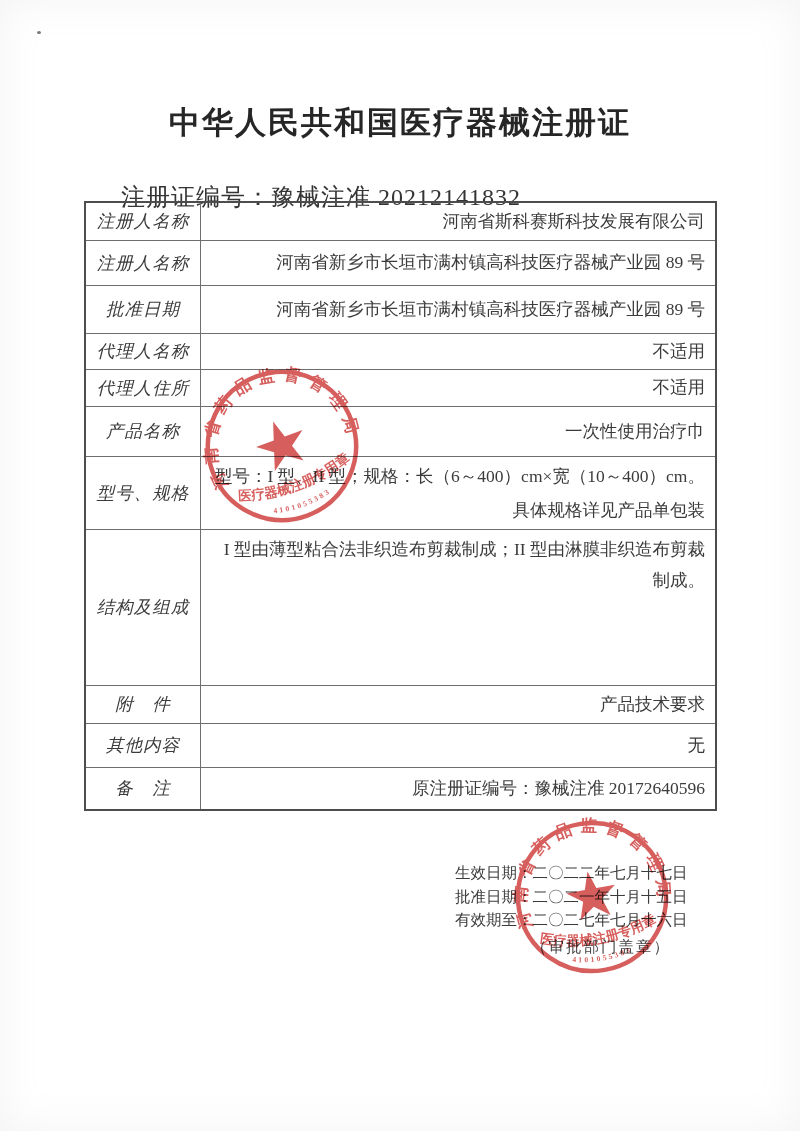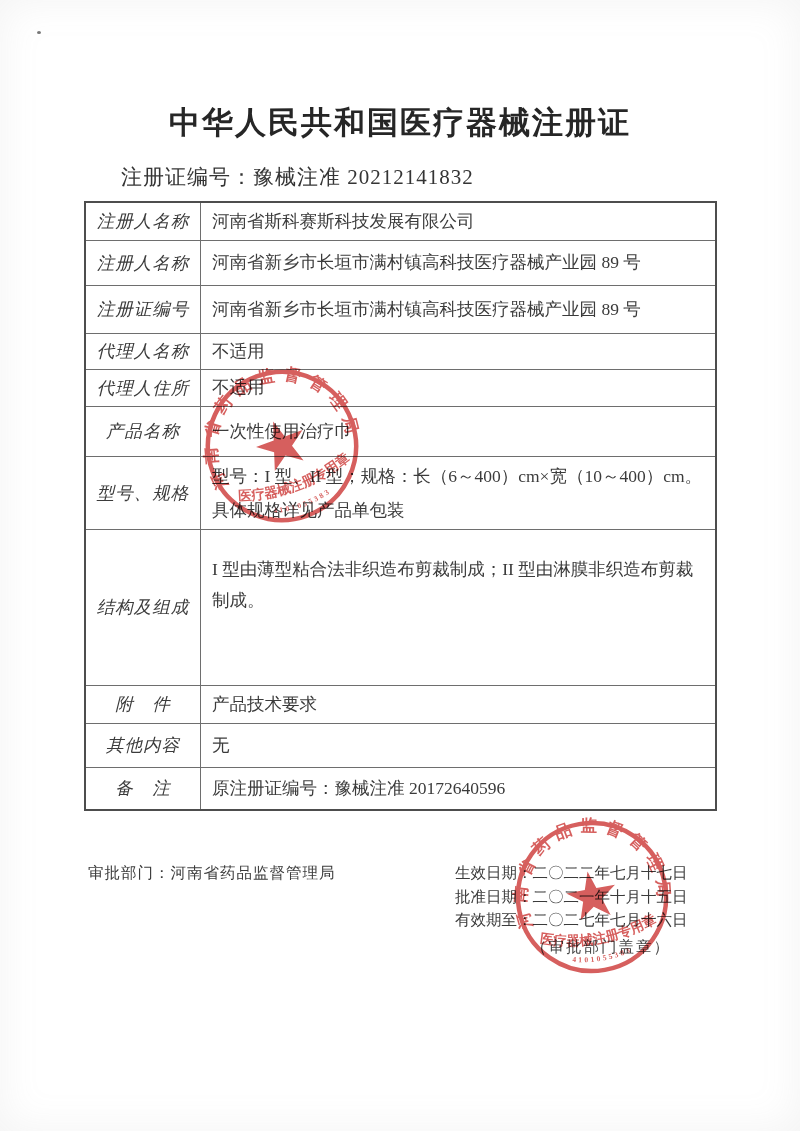--- a/index.html
+++ b/index.html
@@ -10,36 +10,36 @@
     box-shadow: inset 0 0 40px rgba(160,160,160,0.12);
   }
   .artifact-dot { position:absolute; left:37px; top:31px; width:4px; height:3px;
     background:#4a4a4a; border-radius:50%; opacity:.75; }
   .title {
     position:absolute; top:102px; left:0; width:100%; margin:0;
     text-align:center; font-size:31px; font-weight:bold; color:#262626;
     letter-spacing:2px;
   }
   .cert-line {
-    position:absolute; top:163px; left:121px;
-    font-size:21px; color:#343434; letter-spacing:1px;
+    position:absolute; top:181px; left:121px;
+    font-size:24px; color:#343434; letter-spacing:1px;
   }
   .cert-table {
     position:absolute; left:84px; top:201px; width:633px;
     border-collapse:collapse; table-layout:fixed;
     font-size:17.5px; color:#3b3b3b;
   }
-  .cert-table td { border:1.5px solid #6e6e6e; overflow:hidden; }
+  .cert-table td { border:1.5px solid #6e6e6e; overflow:hidden;text-align:right; }
   .cert-table { border:2px solid #4d4d4d; }
   td.lbl { width:110px; text-align:center; letter-spacing:1px; padding:0 2px;font-style:italic; }
   td.val { padding:2px 10px 2px 11px; line-height:31px; }
   tr.h38{height:38px} tr.h45{height:45px} tr.h48{height:48px} tr.h35{height:35px}
   tr.h37{height:37px} tr.h50{height:50px} tr.h72{height:72px} tr.h156{height:156px}
   tr.h52{height:52px} tr.h44{height:44px} tr.h43{height:43px}
-  td.val.vtop { vertical-align:top; padding-top:24px; }
+  td.val.vtop { vertical-align:top; padding-top:4px; }
   tr.h72 td.val { line-height:34px; }
   .approver {
     position:absolute; left:88px; top:863px;
     font-size:15.5px; color:#3b3b3b; letter-spacing:1px;
   }
   .dates {
     position:absolute; left:455px; top:861px;
     font-size:15.5px; line-height:23.5px; color:#3b3b3b;
   }
   .seal-note {
@@ -71,21 +71,21 @@
     <tbody>
       <tr class="h38">
         <td class="lbl">注册人名称</td>
         <td class="val">河南省斯科赛斯科技发展有限公司</td>
       </tr>
       <tr class="h45">
         <td class="lbl">注册人名称</td>
         <td class="val">河南省新乡市长垣市满村镇高科技医疗器械产业园 89 号</td>
       </tr>
       <tr class="h48">
-        <td class="lbl">注册证编号</td>
+        <td class="lbl">批准日期</td>
         <td class="val">河南省新乡市长垣市满村镇高科技医疗器械产业园 89 号</td>
       </tr>
       <tr class="h35">
         <td class="lbl">代理人名称</td>
         <td class="val">不适用</td>
       </tr>
       <tr class="h37">
         <td class="lbl">代理人住所</td>
         <td class="val">不适用</td>
       </tr>
@@ -109,23 +109,20 @@
         <td class="lbl">其他内容</td>
         <td class="val">无</td>
       </tr>
       <tr class="h43">
         <td class="lbl">备　注</td>
         <td class="val">原注册证编号：豫械注准 20172640596</td>
       </tr>
     </tbody>
   </table>
 
-  <div class="approver">
-    <span>审批部门：</span><span>河南省药品监督管理局</span>
-  </div>
 
   <div class="dates">
     <div><span>生效日期：</span><span>二〇二二年七月十七日</span></div>
     <div><span>批准日期：</span><span>二〇二一年十月十五日</span></div>
     <div><span>有效期至：</span><span>二〇二七年七月十六日</span></div>
   </div>
 
   <div class="seal-note">（审批部门盖章）</div>
 
   <svg class="stamp upper" width="220" height="220" viewBox="-110 -110 220 220" xmlns="http://www.w3.org/2000/svg" xmlns:xlink="http://www.w3.org/1999/xlink" style="color: rgb(207, 67, 65);">

